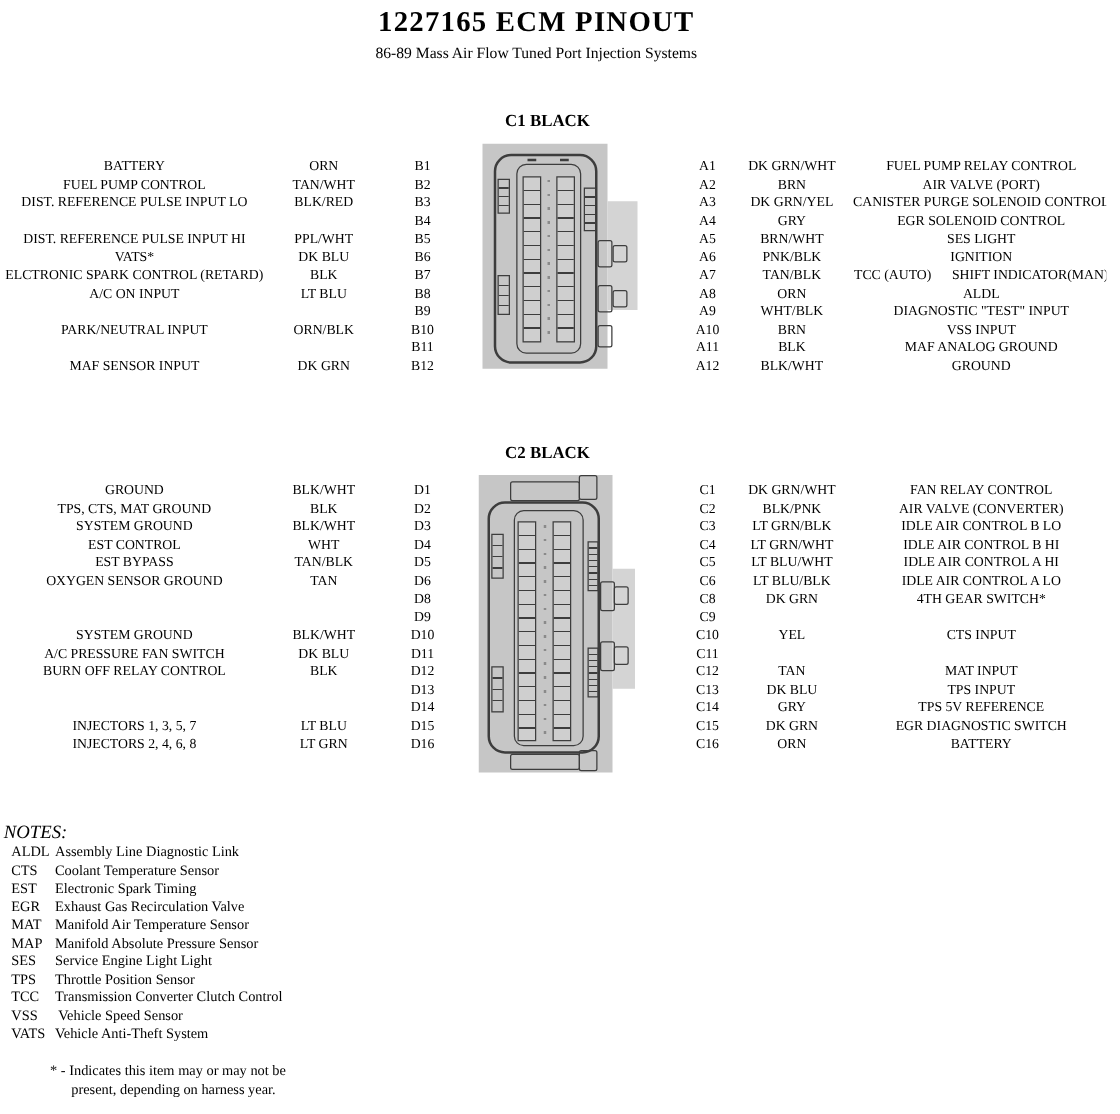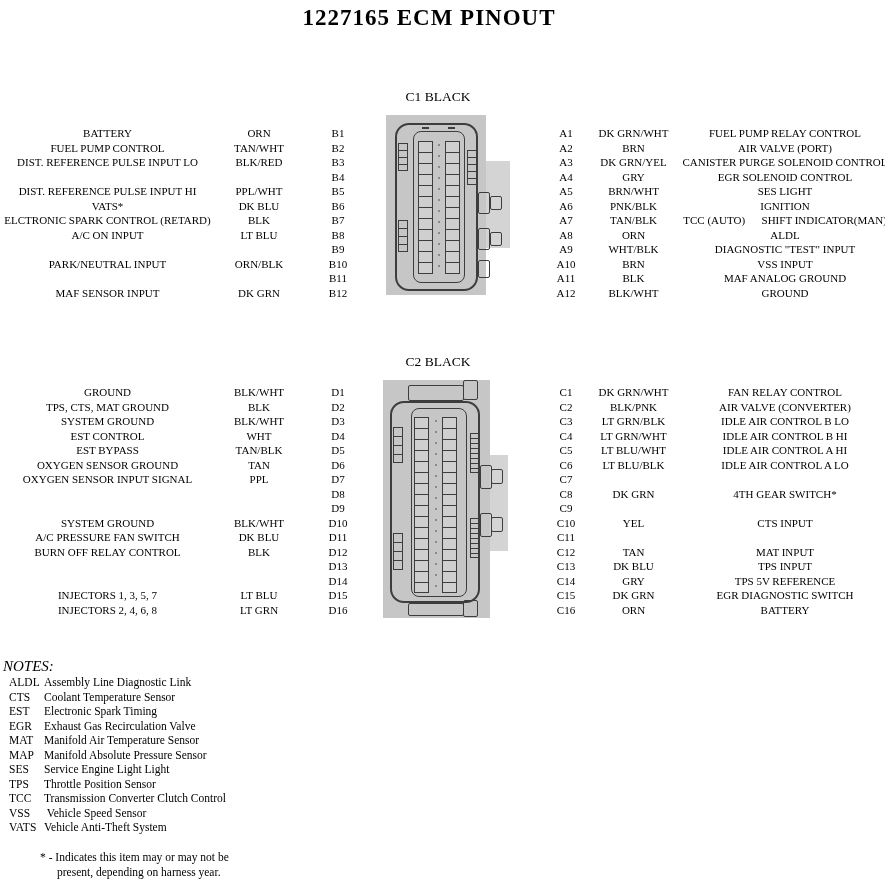--- a/index.html
+++ b/index.html
@@ -6,21 +6,21 @@
   #page{position:relative;width:885px;height:891px;background:var(--background,#fff);
         font-family:"Liberation Serif", serif;color:var(--text,#000);overflow:hidden;}
 
   
   #titleblock{position:absolute;top:5px;left:0;width:858px;text-align:center;}
   #title{font-size:23px;font-weight:bold;letter-spacing:1px;}
   #subtitle{font-size:12.5px;margin-top:4px;}
 
   
   .conn-header{position:absolute;left:338px;width:200px;text-align:center;
-               font-size:13.5px;font-weight:normal;}
+               font-size:13.5px;font-weight:bold;}
   #c1-header{top:89px;}
   #c2-header{top:354px;}
 
   
   .rows{position:absolute;left:0;width:896px;}
   #c1-rows{top:126px;}
   #c2-rows{top:385px;}
   .row{position:relative;height:14.5px;}
   .cell{position:absolute;top:0;height:14.5px;line-height:14.5px;font-size:11px;
         text-align:center;white-space:pre;}
@@ -57,20 +57,21 @@
   #footnote{position:absolute;left:40px;top:850px;font-size:11.5px;line-height:14.5px;}
   #footnote .fn2{margin-left:17px;}
 </style>
 </head>
 <body>
 
 <div id="page">
 
   <div id="titleblock">
     <div id="title">1227165 ECM PINOUT</div>
+    <div id="subtitle">86-89 Mass Air Flow Tuned Port Injection Systems</div>
   </div>
 
   <div class="conn-header" id="c1-header">C1 BLACK</div>
 
   <div class="rows" id="c1-rows">
 
       <div class="row">
         <span class="cell fl">BATTERY</span>
         <span class="cell wl">ORN</span>
         <span class="cell pl">B1</span>
@@ -250,28 +251,20 @@
 
       <div class="row">
         <span class="cell fl">OXYGEN SENSOR GROUND</span>
         <span class="cell wl">TAN</span>
         <span class="cell pl">D6</span>
         <span class="cell pr">C6</span>
         <span class="cell wr">LT BLU/BLK</span>
         <span class="cell fr">IDLE AIR CONTROL A LO</span>
       </div>
 
-      <div class="row">
-        <span class="cell fl">OXYGEN SENSOR INPUT SIGNAL</span>
-        <span class="cell wl">PPL</span>
-        <span class="cell pl">D7</span>
-        <span class="cell pr">C7</span>
-        <span class="cell wr"></span>
-        <span class="cell fr"></span>
-      </div>
 
       <div class="row">
         <span class="cell fl"></span>
         <span class="cell wl"></span>
         <span class="cell pl">D8</span>
         <span class="cell pr">C8</span>
         <span class="cell wr">DK GRN</span>
         <span class="cell fr">4TH GEAR SWITCH*</span>
       </div>
 

